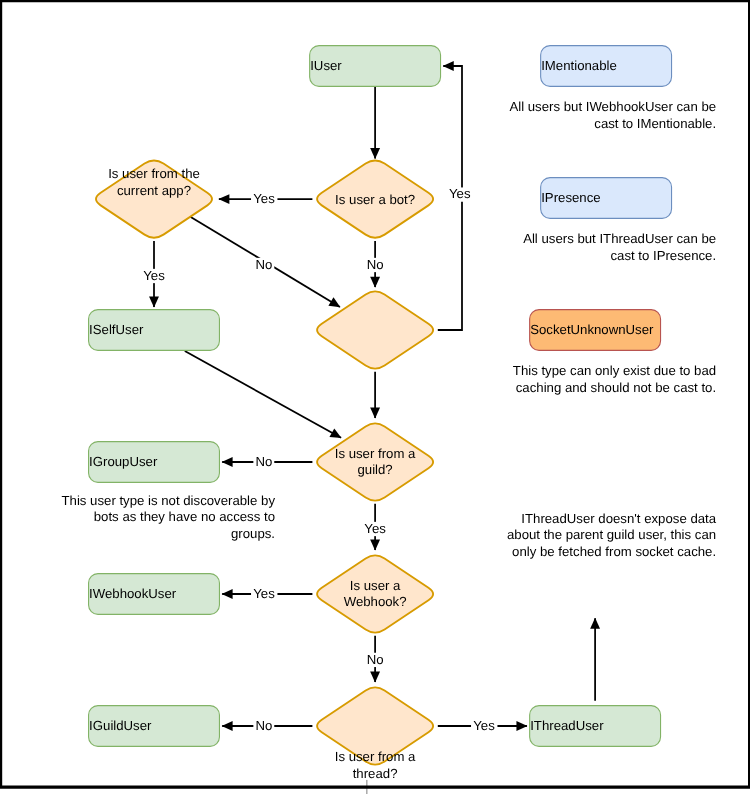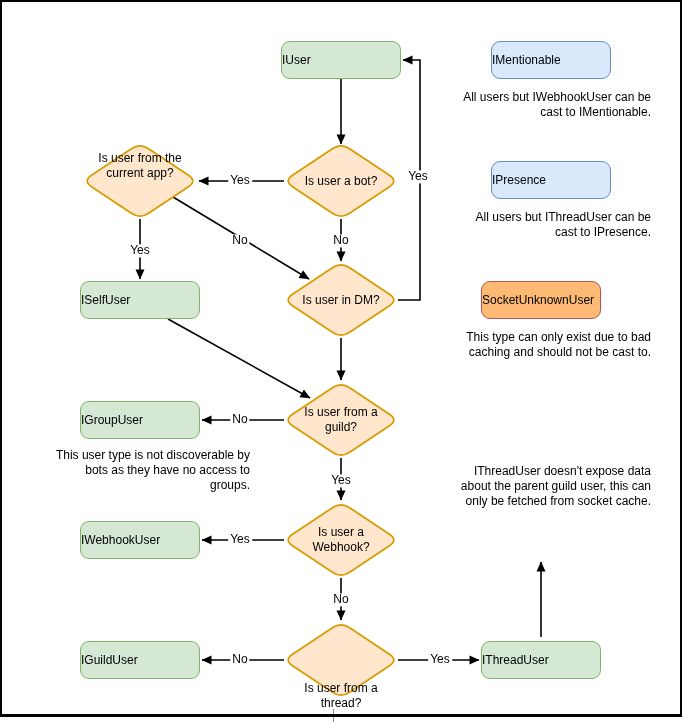--- a/index.html
+++ b/index.html
@@ -101,21 +101,20 @@
     </div>
   <div class="node green" style="left:80px;top:641px">
       <span>IGuildUser</span>
     </div>
   <div class="node green" style="left:481px;top:641px">
       <span>IThreadUser</span>
     </div>
 
   <div class="dlabel" style="left:90px;top:128px">Is user from the current app?</div>
   <div class="dlabel" style="left:291px;top:143px">Is user a bot?</div>
-  <div class="dlabel" style="left:291px;top:262px">Is user in DM?</div>
   <div class="dlabel" style="left:291px;top:382px">Is user from a guild?</div>
   <div class="dlabel" style="left:291px;top:502px">Is user a Webhook?</div>
   <div class="dlabel" style="left:291px;top:658px">Is user from a thread?</div>
 
   <div class="elabel" style="left:240px;top:181px">Yes</div>
   <div class="elabel" style="left:341px;top:241px">No</div>
   <div class="elabel" style="left:140px;top:251px">Yes</div>
   <div class="elabel" style="left:240px;top:241px">No</div>
   <div class="elabel" style="left:418px;top:177px">Yes</div>
   <div class="elabel" style="left:240px;top:420px">No</div>

